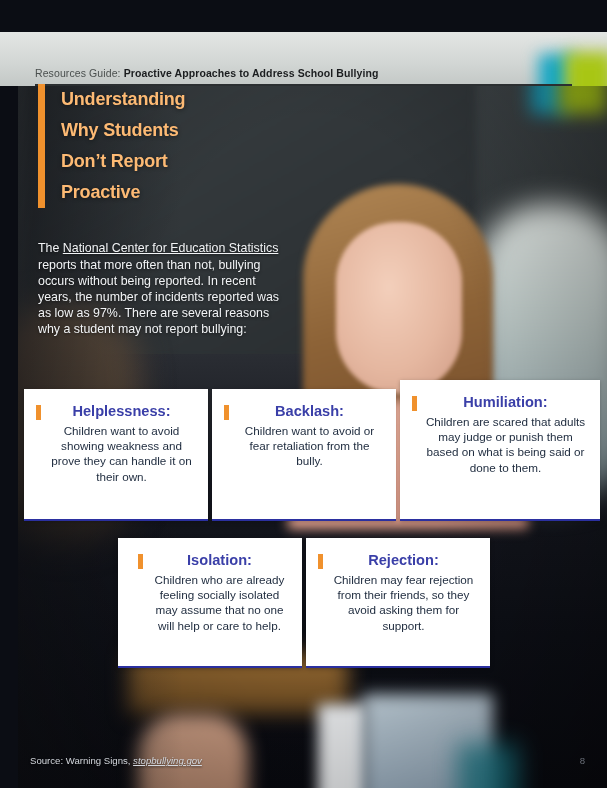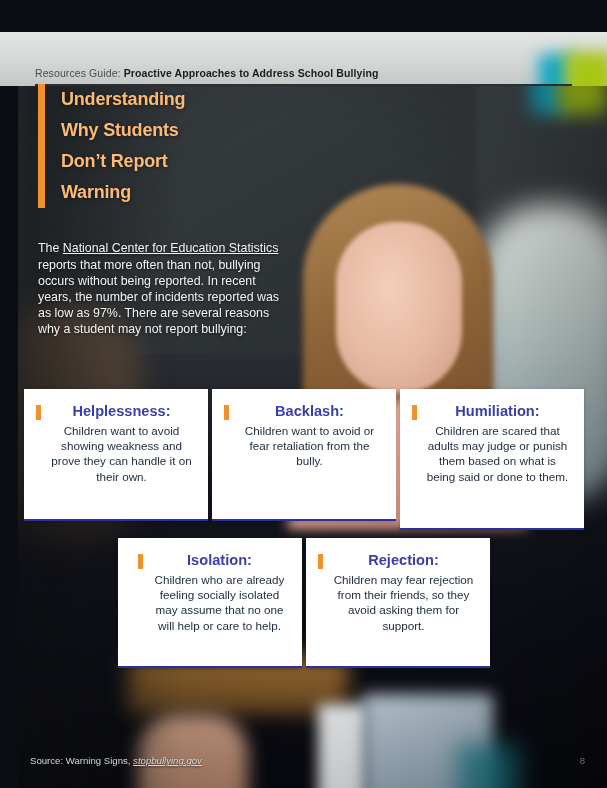--- a/index.html
+++ b/index.html
@@ -273,21 +273,21 @@
   }
   .card-text {
     font-size: 11.7px;
     line-height: 15.2px;
     color: #1d2a3d;
   }
 
   
   #card-helplessness { left: 24px;  top: 389px; width: 184px; height: 132px; }
   #card-backlash     { left: 212px; top: 389px; width: 184px; height: 132px; }
-  #card-humiliation  { left: 400px; top: 389px; width: 184px; height: 141px; }
+  #card-humiliation  { left: 400px; top: 380px; width: 200px; height: 141px; }
   #card-isolation    { left: 118px; top: 538px; width: 184px; height: 130px; padding-left: 8px; }
   #card-rejection    { left: 306px; top: 538px; width: 184px; height: 130px; }
 
   
   .footer-source {
     position: absolute;
     left: 30px; top: 755px;
     font-size: 9.6px;
     color: #d4d8de;
     text-shadow: 0 1px 2px rgba(0,0,0,.6);
@@ -338,21 +338,21 @@
     </div>
     <div class="header-rule"></div>
   </div>
 
   <div class="title-wrap">
     <div class="title-bar"></div>
     <div class="title">
       <div>Understanding</div>
       <div>Why Students</div>
       <div>Don’t Report</div>
-      <div>Warning</div>
+      <div>Proactive</div>
     </div>
   </div>
 
   <p class="intro"><span>The </span><a class="lnk" href="#">National Center for Education Statistics</a><span> reports that more often than not, bullying occurs without being reported. In recent years, the number of incidents reported was as low as 97%. There are several reasons why a student may not report bullying:</span></p>
 
   <div class="card" id="card-helplessness">
     <div class="card-inner">
       <div class="card-accent"></div>
       <div class="card-body">
         <div class="card-title">Helplessness:</div>

